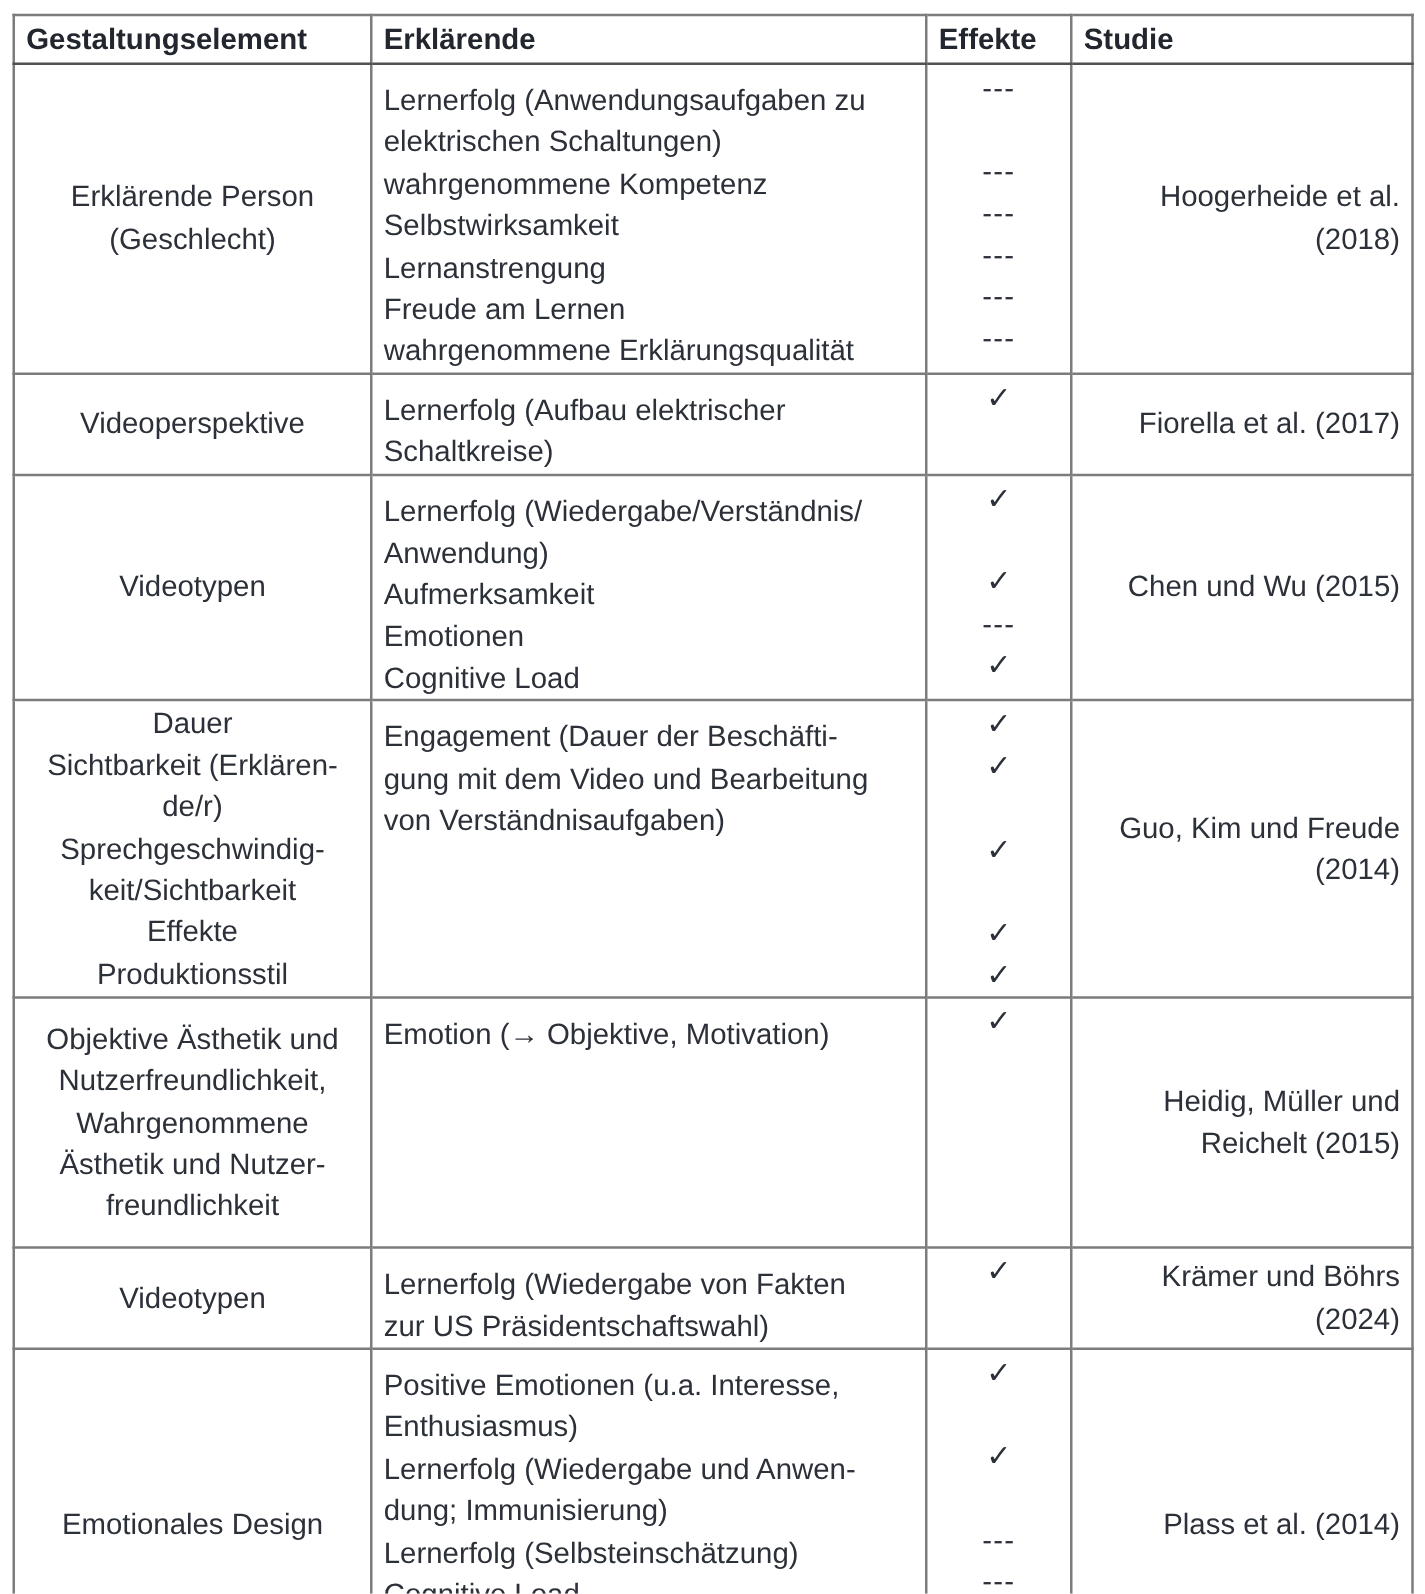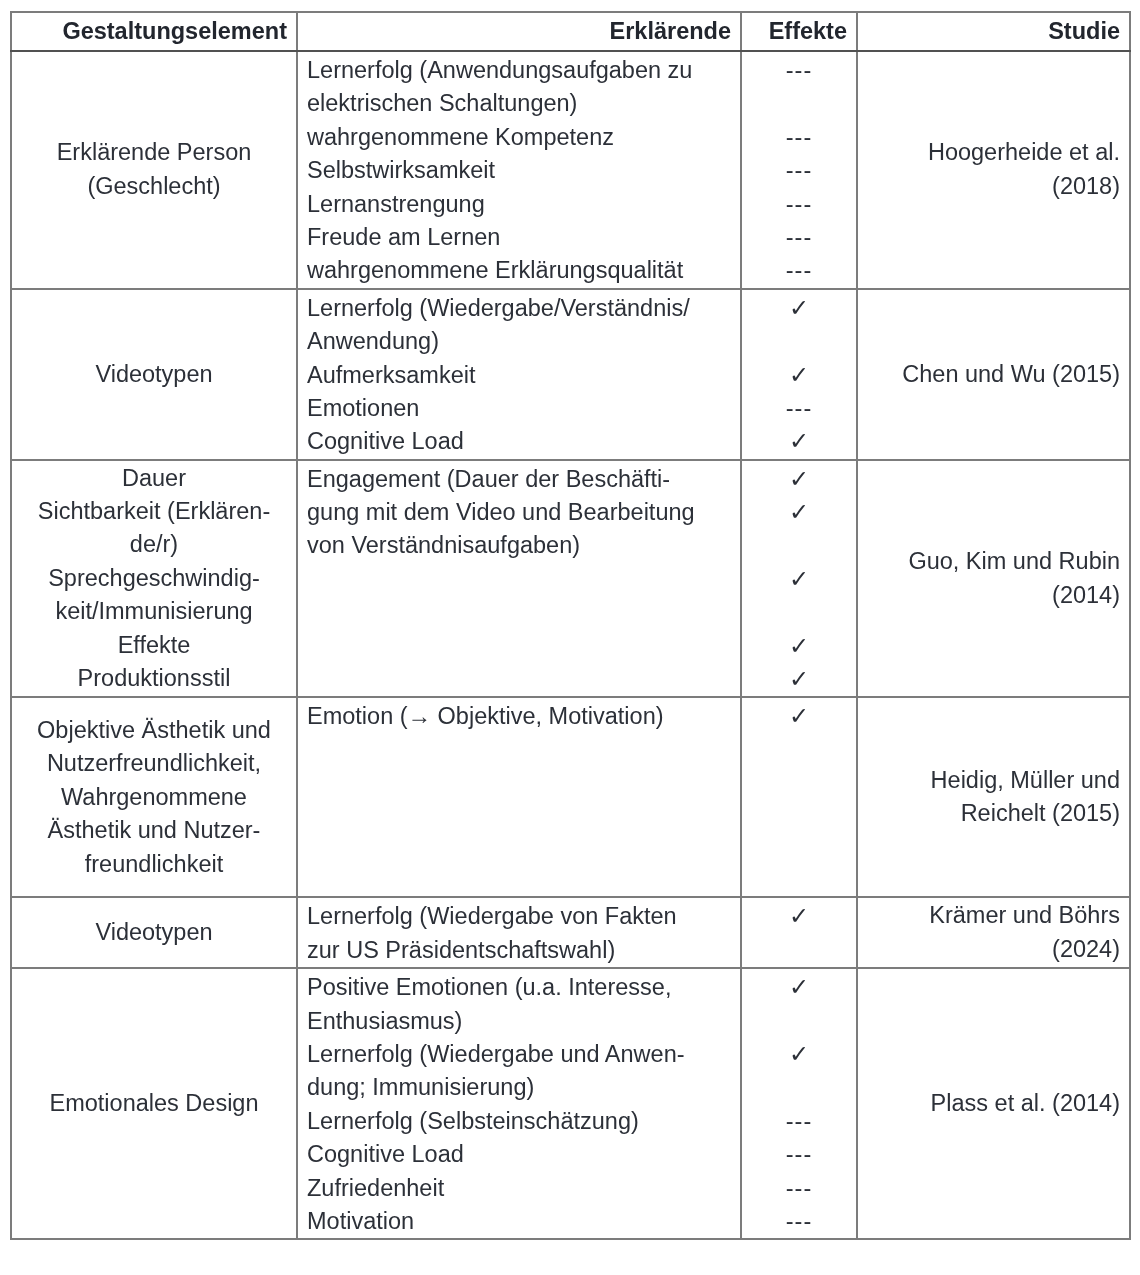--- a/index.html
+++ b/index.html
@@ -34,28 +34,28 @@
 
   th, td {
     border: 2px solid #7c7c7c;
     padding: 0 9px;
     font-size: 23.5px;
     color: #2c3038;
     overflow: hidden;
   }
   thead tr { height: 39px; }
   th {
-    text-align: right;
+    text-align: left;
     font-weight: 700;
     color: #22262e;
     border-bottom: 2px solid #515151;
     white-space: nowrap;
   }
   td.cell-gest    { vertical-align: middle; text-align: center; }
-  td.cell-ziel    { vertical-align: top; padding-top: 2px; }
+  td.cell-ziel    { vertical-align: top; padding-top: 12px; }
   td.cell-eff     { vertical-align: top; padding-top: 2px; text-align: center; }
   td.cell-studie  { vertical-align: middle; text-align: right; }
 
   .line {
     height: 33.4px;
     line-height: 33.4px;
     white-space: nowrap;
   }
   .cell-eff .line.dash  { letter-spacing: 1px; font-weight: 400; }
   .cell-eff .line.check { font-family: "DejaVu Sans", sans-serif; font-size: 24px; }
@@ -101,20 +101,36 @@
             <div class="line dash">---</div>
             <div class="line dash">---</div>
             <div class="line dash">---</div>
             <div class="line dash">---</div>
           </td>
           <td class="cell-studie">
             <div class="line">Hoogerheide et al.</div>
             <div class="line">(2018)</div>
           </td>
         </tr>
+        <tr style="height: 69px;">
+          <td class="cell-gest">
+            <div class="line">Videoperspektive</div>
+          </td>
+          <td class="cell-ziel">
+            <div class="line">Lernerfolg (Aufbau elektrischer</div>
+            <div class="line">Schaltkreise)</div>
+          </td>
+          <td class="cell-eff">
+            <div class="line check">✓</div>
+            <div class="line"></div>
+          </td>
+          <td class="cell-studie">
+            <div class="line">Fiorella et al. (2017)</div>
+          </td>
+        </tr>
         <tr style="height: 168px;">
           <td class="cell-gest">
             <div class="line">Videotypen</div>
           </td>
           <td class="cell-ziel">
             <div class="line">Lernerfolg (Wiedergabe/Verständnis/</div>
             <div class="line">Anwendung)</div>
             <div class="line">Aufmerksamkeit</div>
             <div class="line">Emotionen</div>
             <div class="line">Cognitive Load</div>
@@ -129,40 +145,40 @@
           <td class="cell-studie">
             <div class="line">Chen und Wu (2015)</div>
           </td>
         </tr>
         <tr style="height: 234px;">
           <td class="cell-gest">
             <div class="line">Dauer</div>
             <div class="line">Sichtbarkeit (Erklären-</div>
             <div class="line">de/r)</div>
             <div class="line">Sprechgeschwindig-</div>
-            <div class="line">keit/Immunisierung</div>
+            <div class="line">keit/Sichtbarkeit</div>
             <div class="line">Effekte</div>
             <div class="line">Produktionsstil</div>
           </td>
           <td class="cell-ziel">
             <div class="line">Engagement (Dauer der Beschäfti-</div>
             <div class="line">gung mit dem Video und Bearbeitung</div>
             <div class="line">von Verständnisaufgaben)</div>
           </td>
           <td class="cell-eff">
             <div class="line check">✓</div>
             <div class="line check">✓</div>
             <div class="line"></div>
             <div class="line check">✓</div>
             <div class="line"></div>
             <div class="line check">✓</div>
             <div class="line check">✓</div>
           </td>
           <td class="cell-studie">
-            <div class="line">Guo, Kim und Rubin</div>
+            <div class="line">Guo, Kim und Freude</div>
             <div class="line">(2014)</div>
           </td>
         </tr>
         <tr style="height: 200px;">
           <td class="cell-gest">
             <div class="line">Objektive Ästhetik und</div>
             <div class="line">Nutzerfreundlichkeit,</div>
             <div class="line">Wahrgenommene</div>
             <div class="line">Ästhetik und Nutzer-</div>
             <div class="line">freundlichkeit</div>

